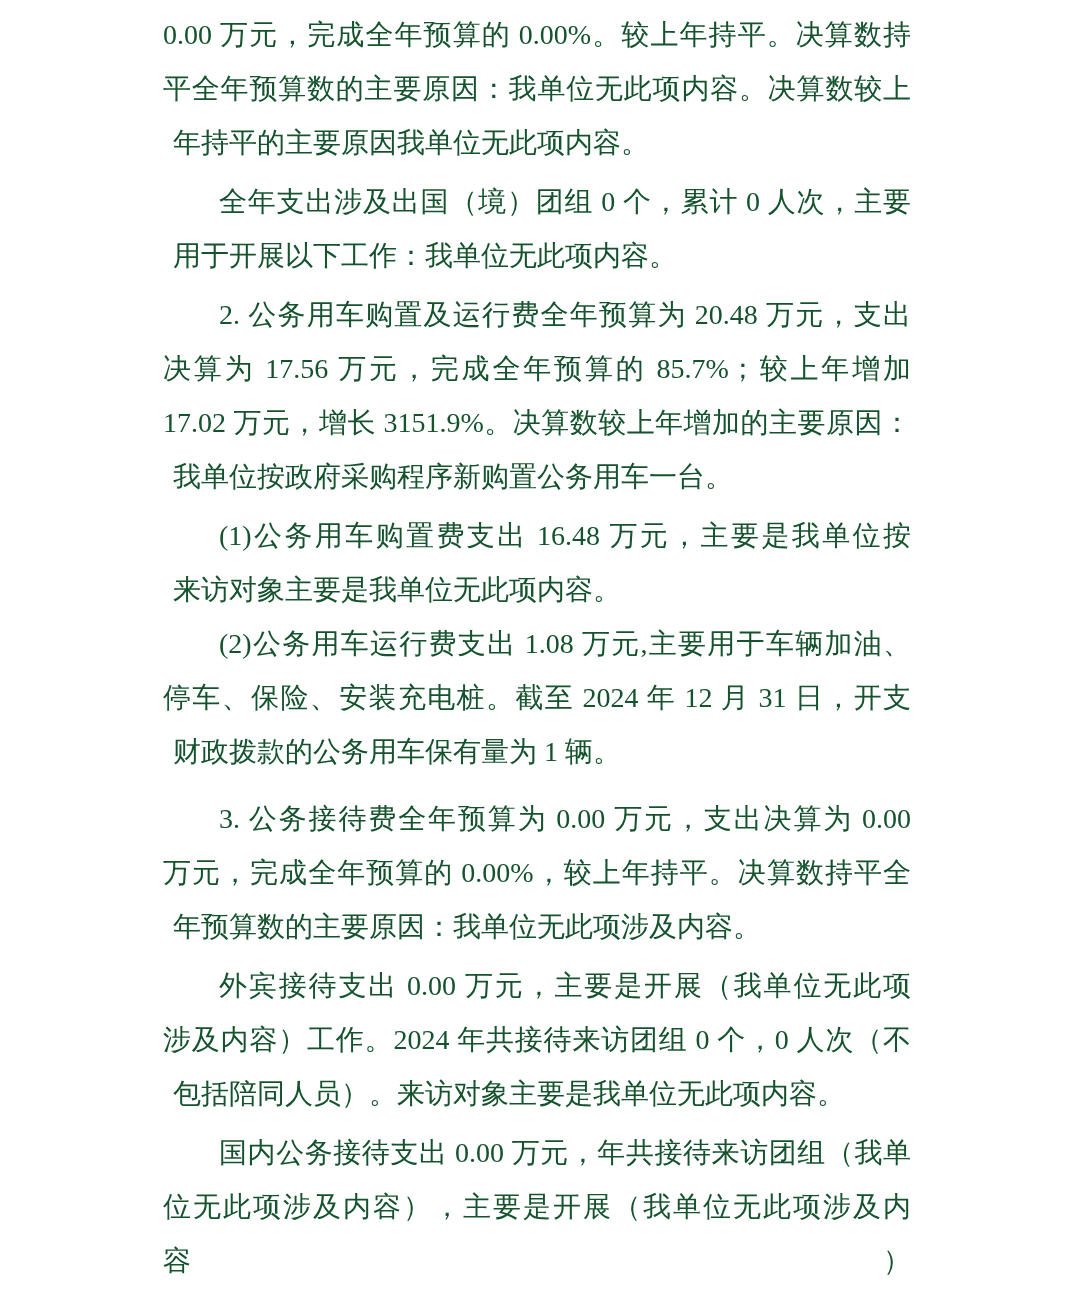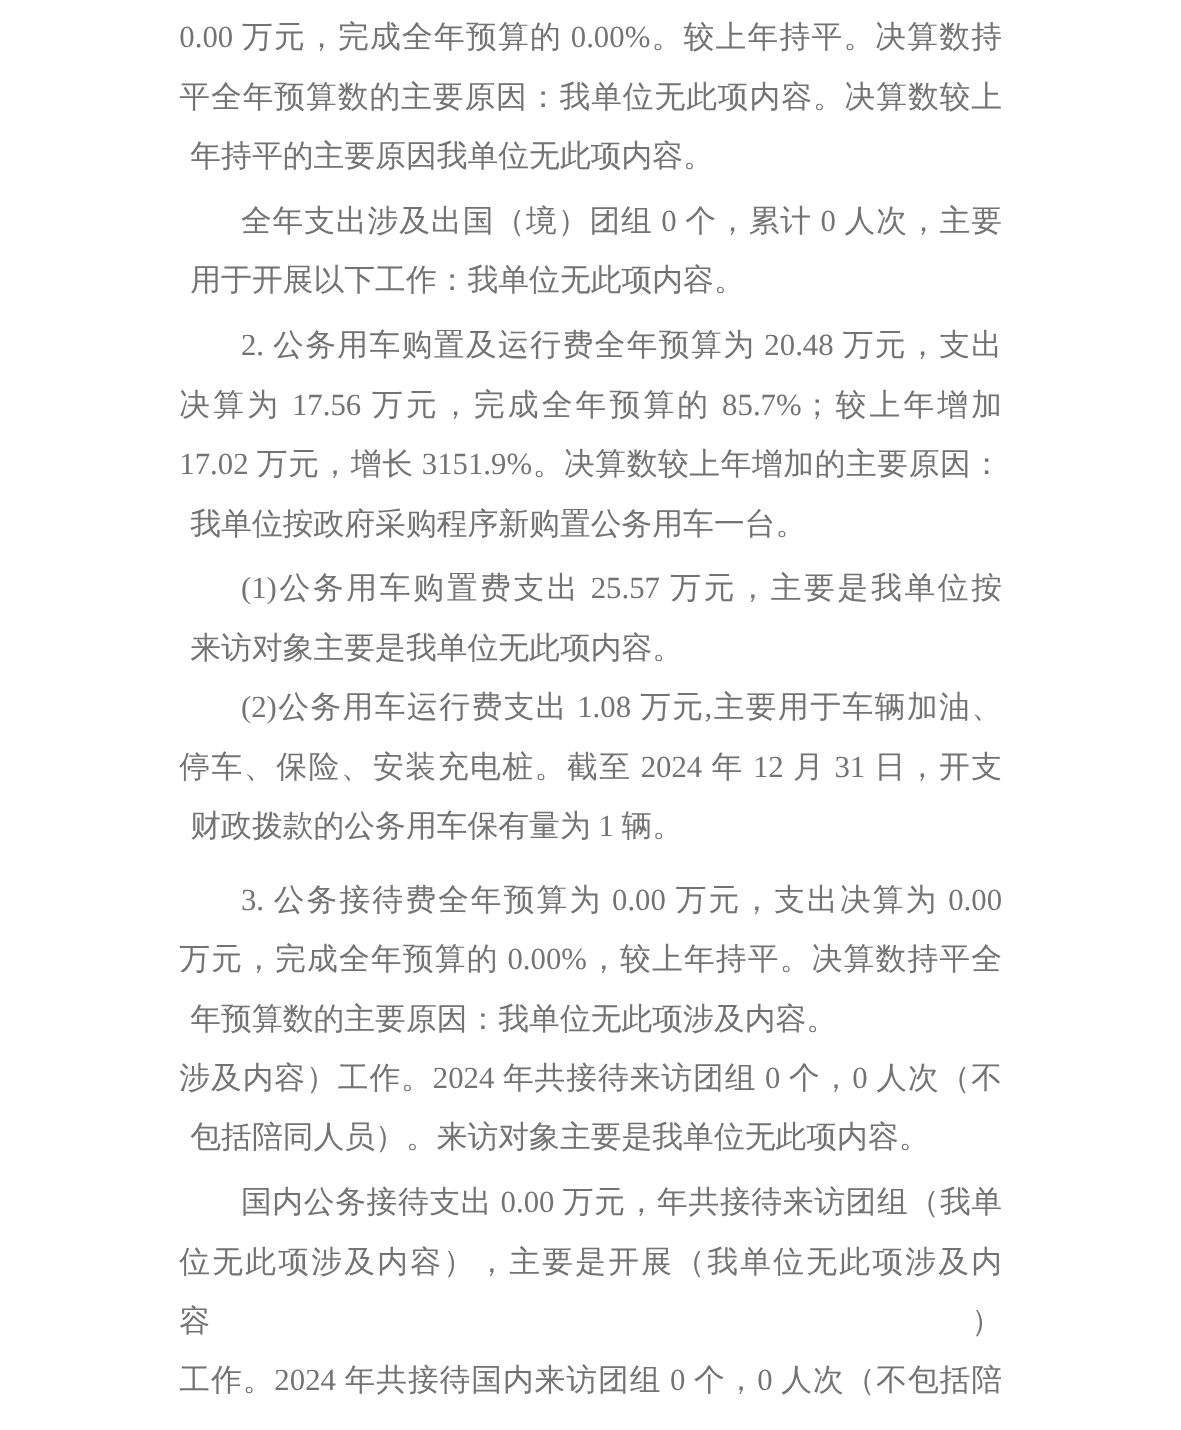--- a/index.html
+++ b/index.html
@@ -19,21 +19,21 @@
     padding: 8px 163px 0 163px;
     background: #ffffff;
   }
   .textcol {
     width: 748px;
   }
   .line {
     font-family: "Liberation Serif", "DejaVu Serif", serif;
     font-size: 28px;
     line-height: 54px;
-    color: #737373;
+    color: #14532d;
     width: 748px;
     text-align: justify;
     text-align-last: justify;
     white-space: normal;
   }
   .line.end {
     text-align: left;
     text-align-last: left;
     margin-left: 10px;
   }
@@ -49,27 +49,28 @@
 
   <div class="line justify">0.00 万元，完成全年预算的 0.00%。较上年持平。决算数持</div>
       <div class="line justify">平全年预算数的主要原因：我单位无此项内容。决算数较上</div>
       <div class="line end">年持平的主要原因我单位无此项内容。</div>
       <div class="line indent" style="margin-top: 5px;">全年支出涉及出国（境）团组 0 个，累计 0 人次，主要</div>
       <div class="line end">用于开展以下工作：我单位无此项内容。</div>
       <div class="line indent" style="margin-top: 5px;">2. 公务用车购置及运行费全年预算为 20.48 万元，支出</div>
       <div class="line justify">决算为 17.56 万元，完成全年预算的 85.7%；较上年增加</div>
       <div class="line justify">17.02 万元，增长 3151.9%。决算数较上年增加的主要原因：</div>
       <div class="line end">我单位按政府采购程序新购置公务用车一台。</div>
-      <div class="line indent" style="margin-top: 5px;">(1)公务用车购置费支出 25.57 万元，主要是我单位按</div>
+      <div class="line indent" style="margin-top: 5px;">(1)公务用车购置费支出 16.48 万元，主要是我单位按</div>
       <div class="line end">来访对象主要是我单位无此项内容。</div>
       <div class="line indent">(2)公务用车运行费支出 1.08 万元,主要用于车辆加油、</div>
       <div class="line justify">停车、保险、安装充电桩。截至 2024 年 12 月 31 日，开支</div>
       <div class="line end">财政拨款的公务用车保有量为 1 辆。</div>
       <div class="line indent" style="margin-top: 13px;">3. 公务接待费全年预算为 0.00 万元，支出决算为 0.00</div>
       <div class="line justify">万元，完成全年预算的 0.00%，较上年持平。决算数持平全</div>
       <div class="line end">年预算数的主要原因：我单位无此项涉及内容。</div>
+      <div class="line indent" style="margin-top: 5px;">外宾接待支出 0.00 万元，主要是开展（我单位无此项</div>
       <div class="line justify">涉及内容）工作。2024 年共接待来访团组 0 个，0 人次（不</div>
       <div class="line end">包括陪同人员）。来访对象主要是我单位无此项内容。</div>
       <div class="line indent" style="margin-top: 5px;">国内公务接待支出 0.00 万元，年共接待来访团组（我单</div>
       <div class="line justify">位无此项涉及内容），主要是开展（我单位无此项涉及内容）</div>
       <div class="line justify">工作。2024 年共接待国内来访团组 0 个，0 人次（不包括陪</div>
     </div>
 </div>
 
 </body></html>

